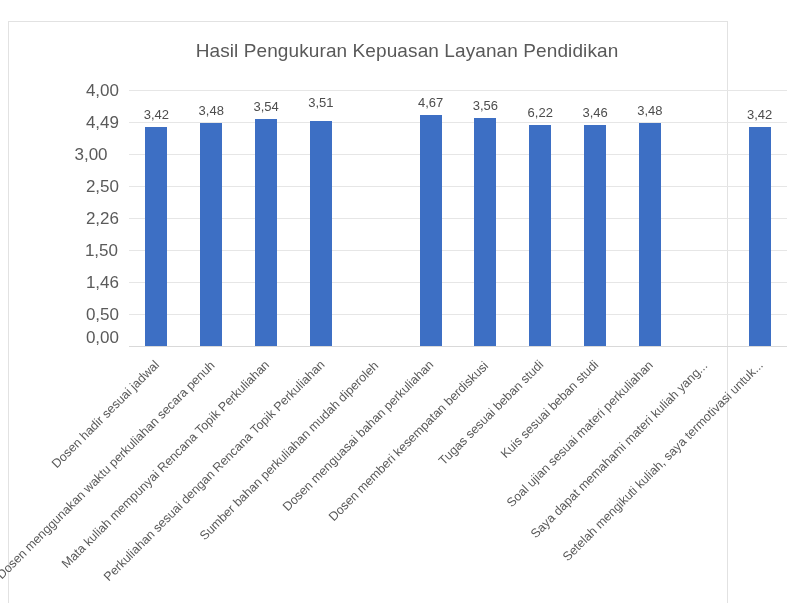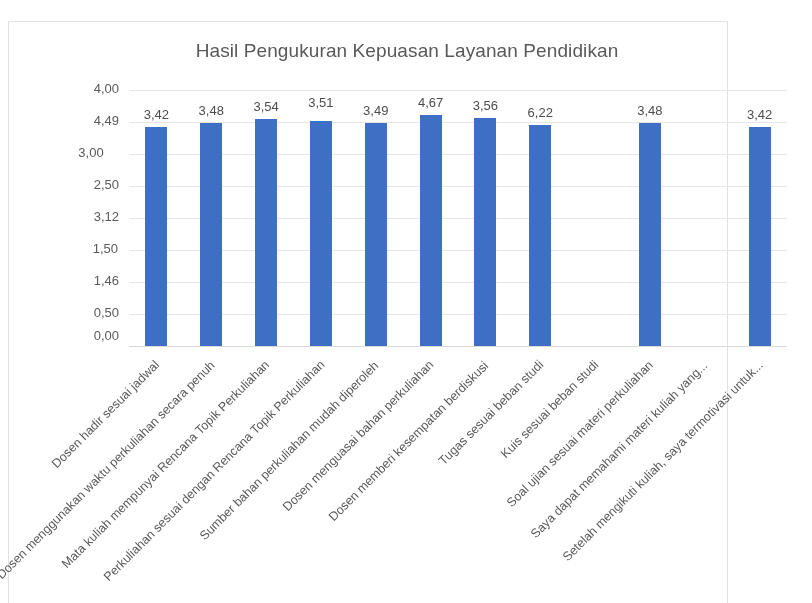--- a/index.html
+++ b/index.html
@@ -59,21 +59,21 @@
     position: absolute;
     left: 0;
     width: 100%;
     height: 1px;
     background: #d9d9d9;
   }
   .ytick {
     position: absolute;
     width: 56px;
     text-align: right;
-    font-size: 13px;
+    font-size: 17px;
     color: #5a5a5a;
     font-family: "Liberation Sans", sans-serif;
   }
   .bars {
     position: absolute;
     left: 0;
     top: 0;
     width: 100%;
     height: 100%;
   }
@@ -146,53 +146,53 @@
             <div class="bar-value" style="bottom: 227.72px;">3,48</div>
           </div>
           <div class="bar-slot" style="left: 109.667px; width: 54.8333px;">
             <div class="bar" style="height: 226.56px; background: rgb(61, 111, 196);"></div>
             <div class="bar-value" style="bottom: 231.56px;">3,54</div>
           </div>
           <div class="bar-slot" style="left: 164.5px; width: 54.8333px;">
             <div class="bar" style="height: 224.64px; background: rgb(61, 111, 196);"></div>
             <div class="bar-value" style="bottom: 236px;">3,51</div>
           </div>
-          <div class="bar-slot" style="left: 219.333px; width: 54.8333px;">
-            <div class="bar" style="height: 223.36px; background: rgb(61, 111, 196);"></div>
-            <div class="bar-value" style="bottom: 228.36px;">3,49</div>
-          </div>
           <div class="bar-slot" style="left: 274.167px; width: 54.8333px;">
             <div class="bar" style="height: 231.04px; background: rgb(61, 111, 196);"></div>
             <div class="bar-value" style="bottom: 236.04px;">4,67</div>
           </div>
           <div class="bar-slot" style="left: 329px; width: 54.8333px;">
             <div class="bar" style="height: 227.84px; background: rgb(61, 111, 196);"></div>
             <div class="bar-value" style="bottom: 232.84px;">3,56</div>
           </div>
           <div class="bar-slot" style="left: 383.833px; width: 54.8333px;">
             <div class="bar" style="height: 220.8px; background: rgb(61, 111, 196);"></div>
             <div class="bar-value" style="bottom: 225.8px;">6,22</div>
+          </div>
+          <div class="bar-slot" style="left: 438.667px; width: 54.8333px;">
+            <div class="bar" style="height: 221.44px; background: rgb(61, 111, 196);"></div>
+            <div class="bar-value" style="bottom: 226.44px;">3,46</div>
           </div>
           <div class="bar-slot" style="left: 493.5px; width: 54.8333px;">
             <div class="bar" style="height: 222.72px; background: rgb(61, 111, 196);"></div>
             <div class="bar-value" style="bottom: 227.72px;">3,48</div>
           </div>
           <div class="bar-slot" style="left: 603.167px; width: 54.8333px;">
             <div class="bar" style="height: 218.88px; background: rgb(61, 111, 196);"></div>
             <div class="bar-value" style="bottom: 223.88px;">3,42</div>
           </div>
         </div>
     </div>
 
     <div id="yticks">
         <div class="ytick" style="left: 54px; top: 59px;">4,00</div>
         <div class="ytick" style="left: 54px; top: 91px;">4,49</div>
         <div class="ytick" style="left: 54px; top: 123px; text-align: center;">3,00</div>
         <div class="ytick" style="left: 54px; top: 155px;">2,50</div>
-        <div class="ytick" style="left: 54px; top: 187px;">3,12</div>
+        <div class="ytick" style="left: 54px; top: 187px;">2,26</div>
         <div class="ytick" style="left: 53px; top: 219px;">1,50</div>
         <div class="ytick" style="left: 54px; top: 251px;">1,46</div>
         <div class="ytick" style="left: 54px; top: 283px;">0,50</div>
         <div class="ytick" style="left: 54px; top: 306px;">0,00</div>
       </div>
     <div class="cat-labels" id="catlabels">
         <div class="cat-label" style="left: -79.8053px; top: 109.222px;">Dosen hadir sesuai jadwal</div>
         <div class="cat-label" style="left: -135.264px; top: 219.514px;">Dosen menggunakan waktu perkuliahan secara penuh</div>
         <div class="cat-label" style="left: -69.8257px; top: 208.909px;">Mata kuliah mempunyai Rencana Topik Perkuliahan</div>
         <div class="cat-label" style="left: -28.4253px; top: 222.342px;">Perkuliahan sesuai dengan Rencana Topik Perkuliahan</div>

